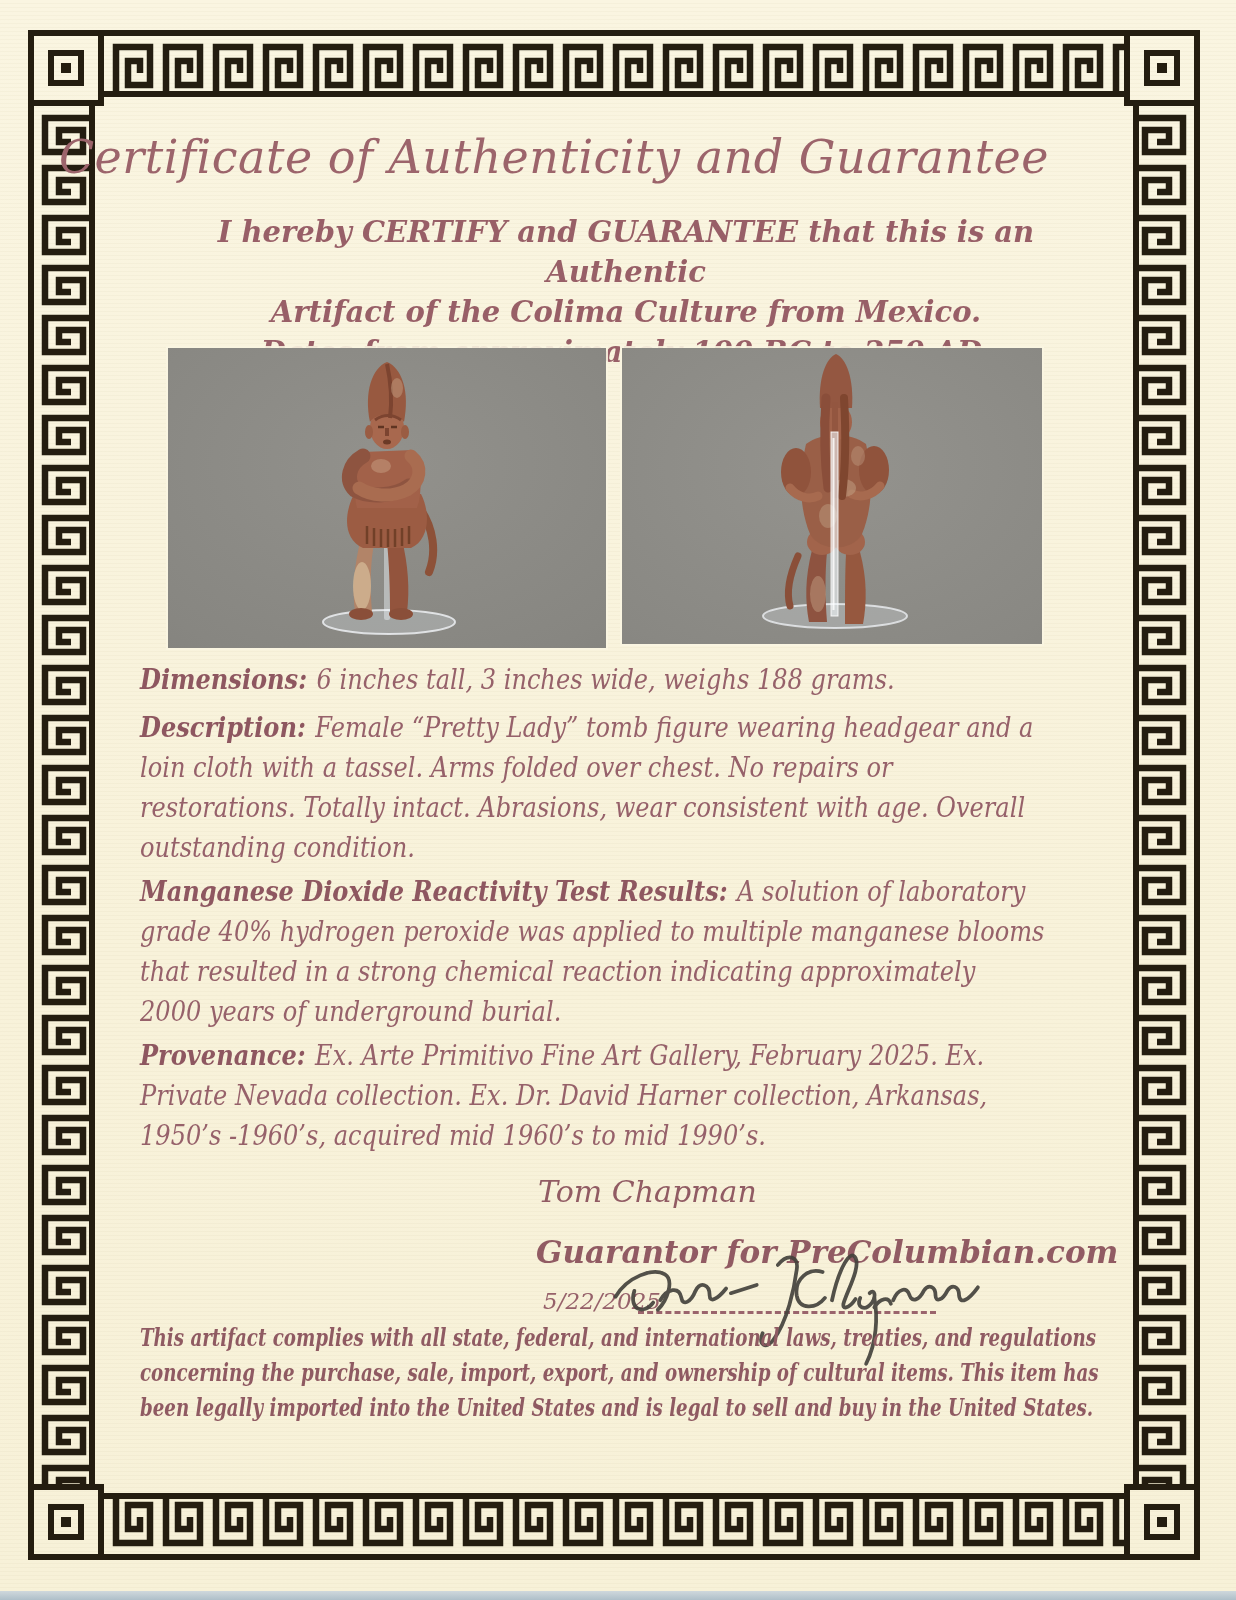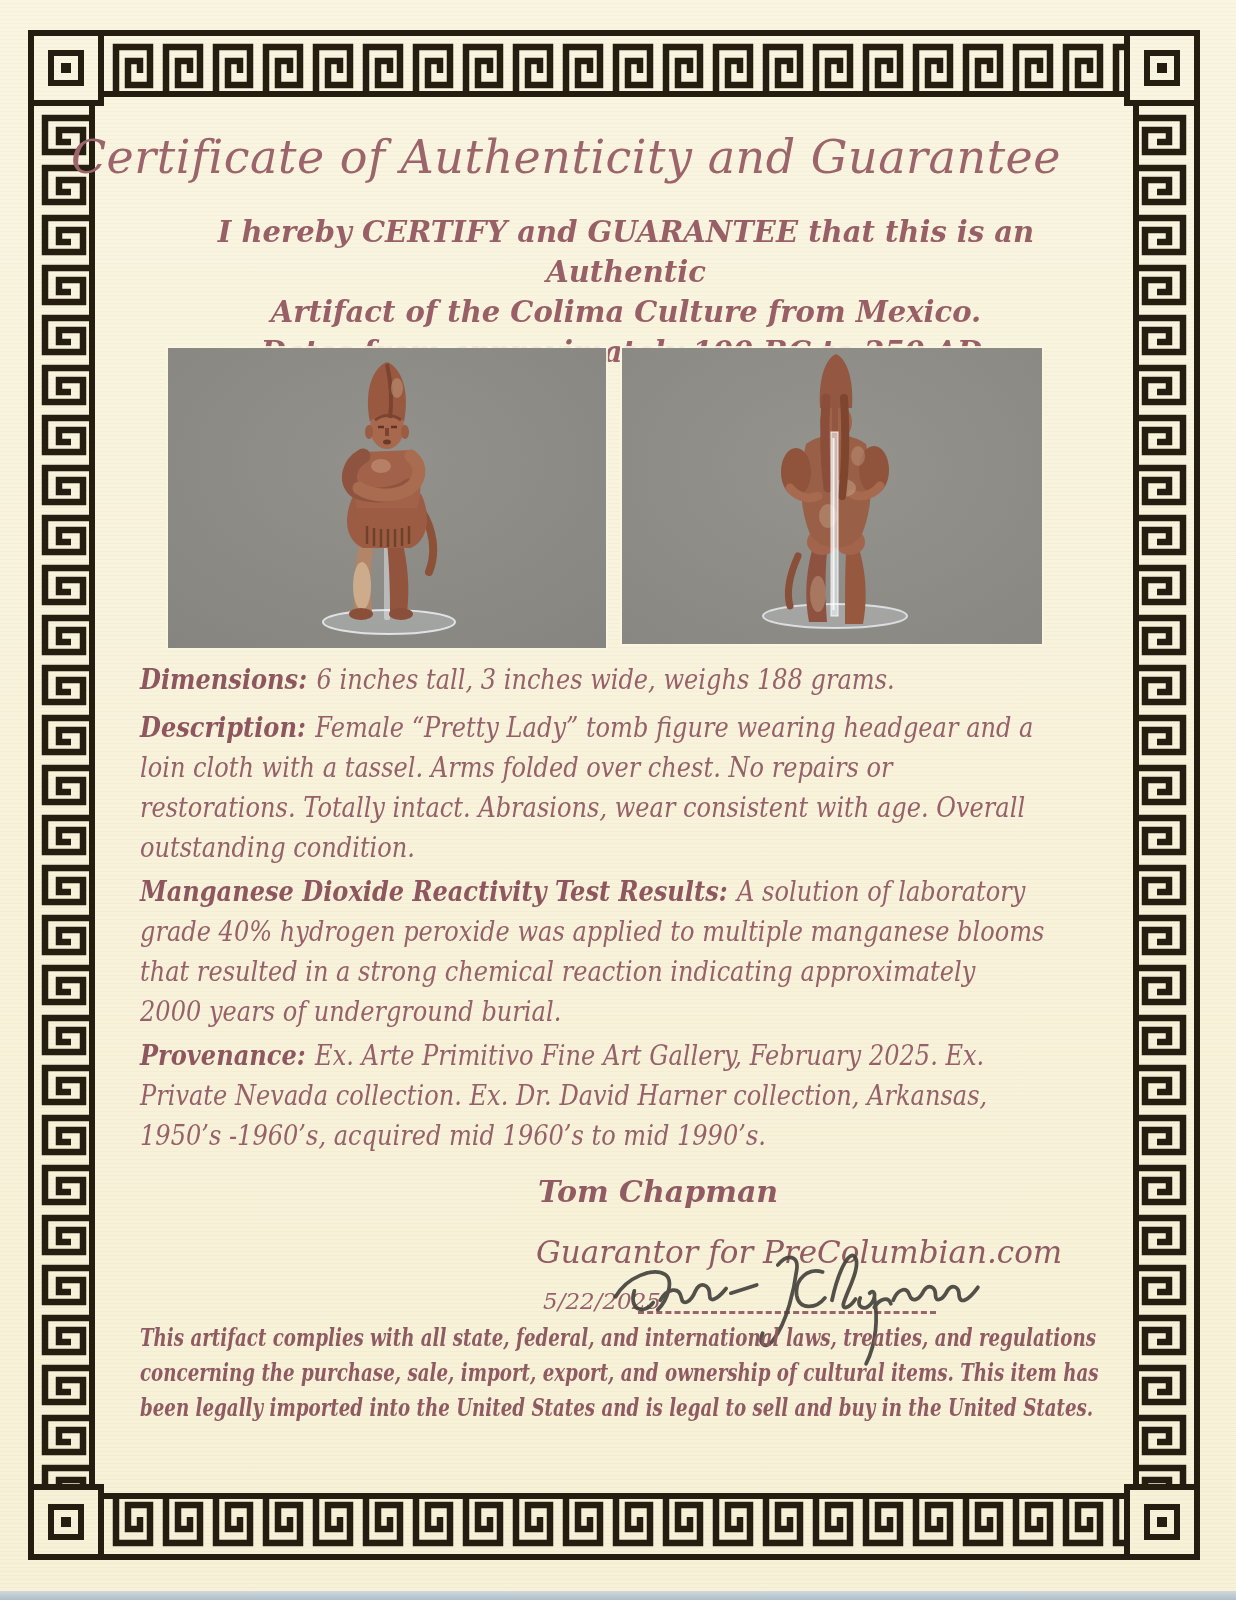--- a/index.html
+++ b/index.html
@@ -23,21 +23,21 @@
   .corner.br{right:0;bottom:0;}
   .strip-h{position:absolute;left:76px;width:1020px;height:76px;}
   .strip-h.top{top:0;}
   .strip-h.bottom{bottom:0;transform:scaleY(-1);}
   .strip-v{position:absolute;top:76px;height:1378px;width:76px;}
   .strip-v.left{left:0;}
   .strip-v.right{right:0;transform:scaleX(-1);}
   .title{
     position:absolute;top:130px;left:0;width:1108px;
     text-align:center;font-style:italic;font-size:46px;font-weight:normal;
-    color:#9c646b;letter-spacing:0.5px;padding-left:12px;
+    color:#9c646b;letter-spacing:0.5px;
   }
   .intro{
     position:absolute;top:212px;left:148px;width:956px;
     text-align:center;font-style:italic;font-weight:bold;font-size:29px;line-height:40px;
     color:#985f67;white-space:pre-line;
   }
   .photo-row{position:absolute;top:348px;left:168px;display:flex;gap:16px;align-items:flex-start;}
   .photo{position:relative;overflow:hidden;box-shadow:0 0 0 2px rgba(250,245,225,0.9);}
   .photo.front{width:438px;height:300px;background:radial-gradient(130% 130% at 50% 38%,#92918c 0%,#878681 55%,#7a7974 100%);}
   .photo.back{width:420px;height:296px;background:radial-gradient(130% 130% at 50% 40%,#94938e 0%,#898883 55%,#7c7b76 100%);}
@@ -46,22 +46,22 @@
     position:absolute;left:140px;width:1116px;
     transform:scaleX(0.86);transform-origin:0 0;
     font-style:italic;font-size:28px;line-height:40px;color:#96616a;
     white-space:pre-line;
   }
   .section .lbl{font-weight:bold;color:#8e5760;padding-right:11px;}
   .sec-dimensions{top:660px;}
   .sec-description{top:708px;}
   .sec-manganese{top:872px;}
   .sec-provenance{top:1036px;}
-  .sig-name{position:absolute;top:1174px;left:538px;font-style:italic;font-weight:bold;font-size:30px;color:#915b63;}
-  .sig-role{position:absolute;top:1234px;left:536px;font-style:italic;font-weight:normal;font-size:31px;color:#915b63;}
+  .sig-name{position:absolute;top:1174px;left:538px;font-style:italic;font-weight:normal;font-size:30px;color:#915b63;}
+  .sig-role{position:absolute;top:1234px;left:536px;font-style:italic;font-weight:bold;font-size:31px;color:#915b63;}
   .sig-date{position:absolute;top:1288px;left:543px;font-style:italic;font-size:23px;color:#96616a;}
   .sig-line{position:absolute;top:1284px;left:638px;width:298px;height:27px;border-bottom:3px dashed #9a646c;}
   .sig-svg{position:absolute;top:1232px;left:592px;width:400px;height:160px;pointer-events:none;}
   .disclaimer{
     position:absolute;top:1320px;left:140px;width:1300px;
     transform:scaleX(0.76);transform-origin:0 0;
     font-style:italic;font-weight:bold;font-size:24px;line-height:35px;color:#8f5a62;
     white-space:pre-line;
   }
   .scan-edge{position:absolute;left:0;bottom:0;width:1236px;height:9px;background:linear-gradient(180deg,#cfd8dc,#aebfc9);}

